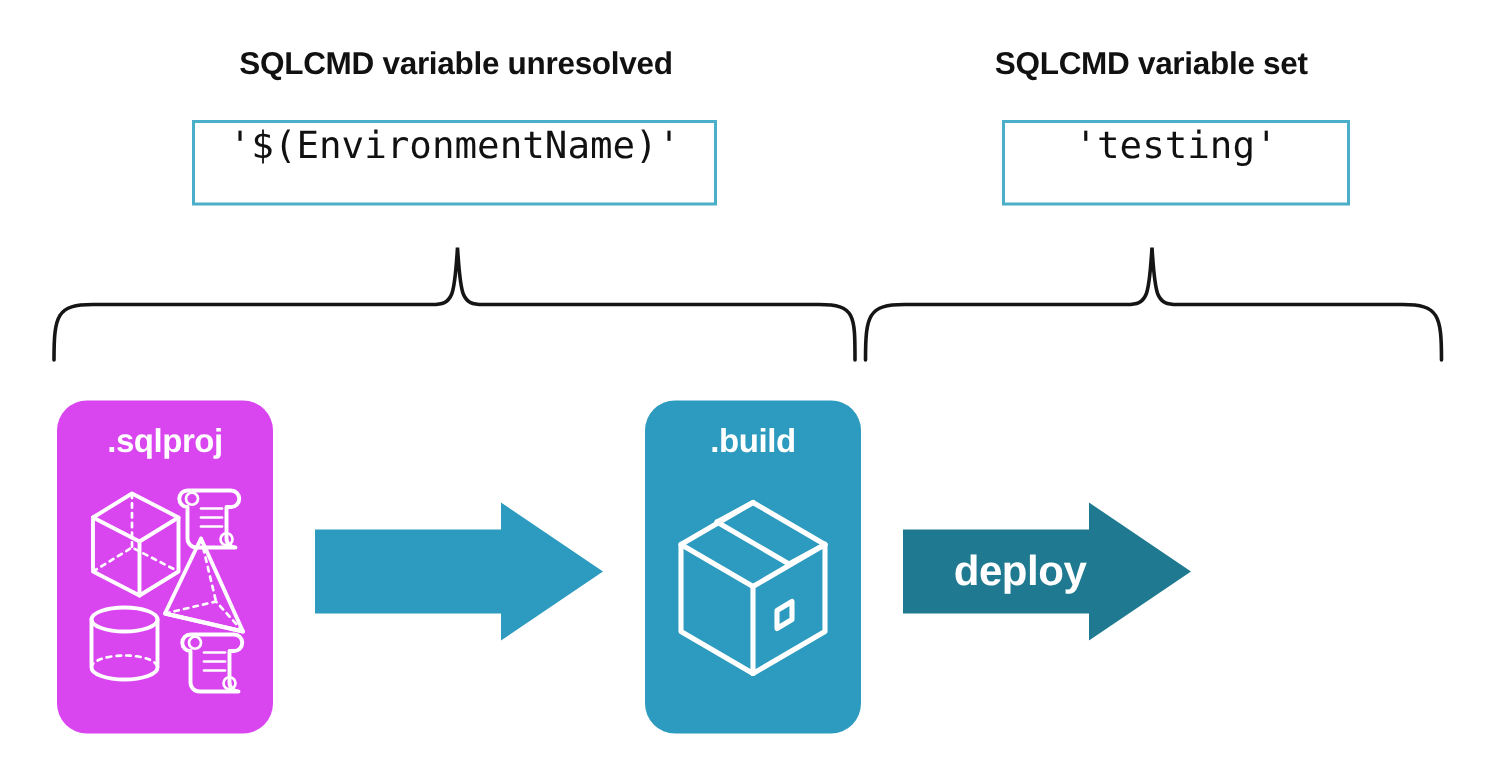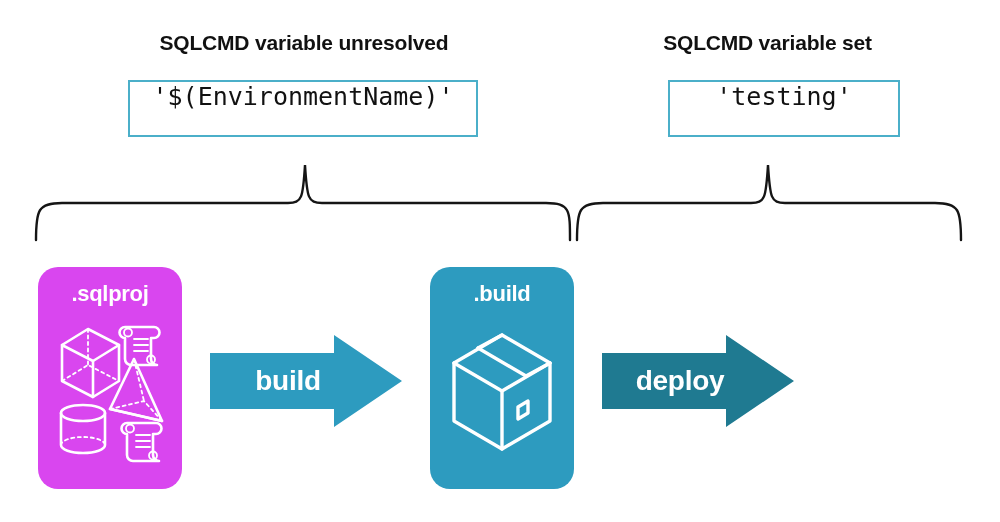--- a/index.html
+++ b/index.html
@@ -233,21 +233,20 @@
         <polygon points="88,92 98,86 98,98 88,104"></polygon>
       </g>
     </svg>
   </div>
 
 
   <div class="arrow" id="arrow-build">
     <svg viewBox="0 0 192 96" width="192" height="96">
       <polygon points="0,20 124,20 124,2 192,48 124,94 124,76 0,76" fill="#2D9BBF"></polygon>
     </svg>
-    <div class="arrow-label">build</div>
   </div>
 
   <div class="arrow" id="arrow-deploy">
     <svg viewBox="0 0 192 96" width="192" height="96">
       <polygon points="0,20 124,20 124,2 192,48 124,94 124,76 0,76" fill="#1F7A91"></polygon>
     </svg>
     <div class="arrow-label">deploy</div>
   </div>
 
 </div>

